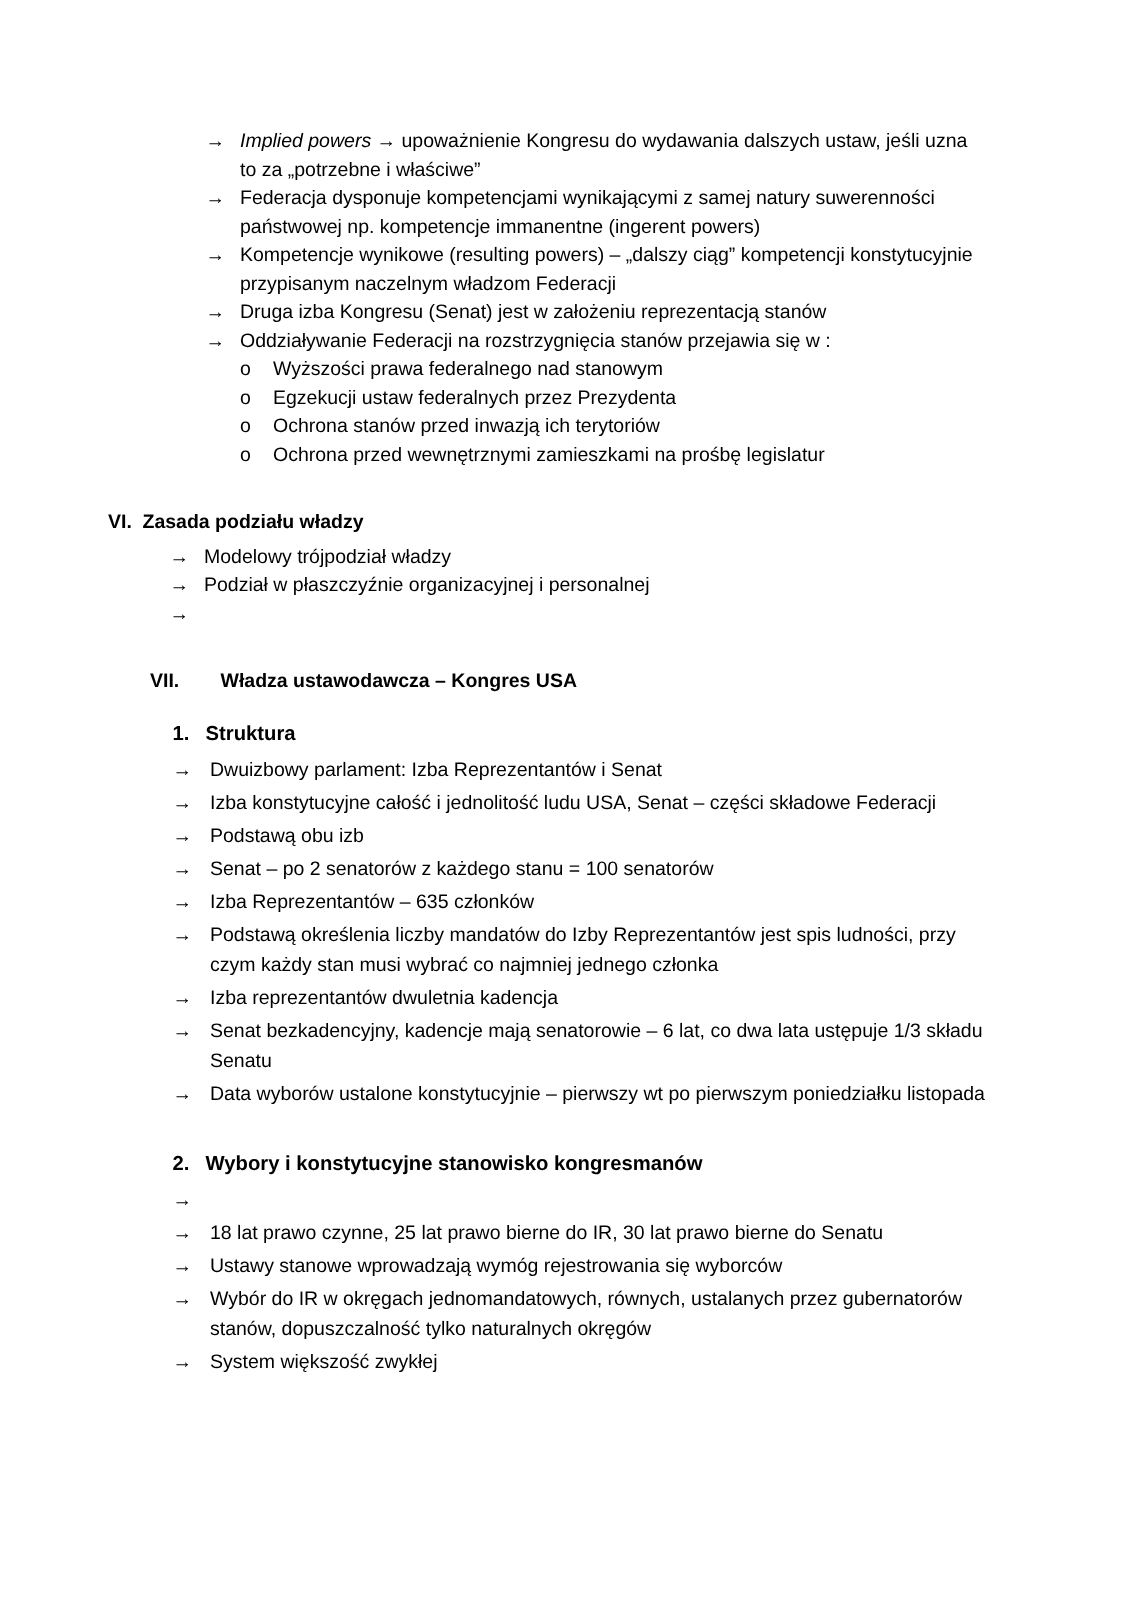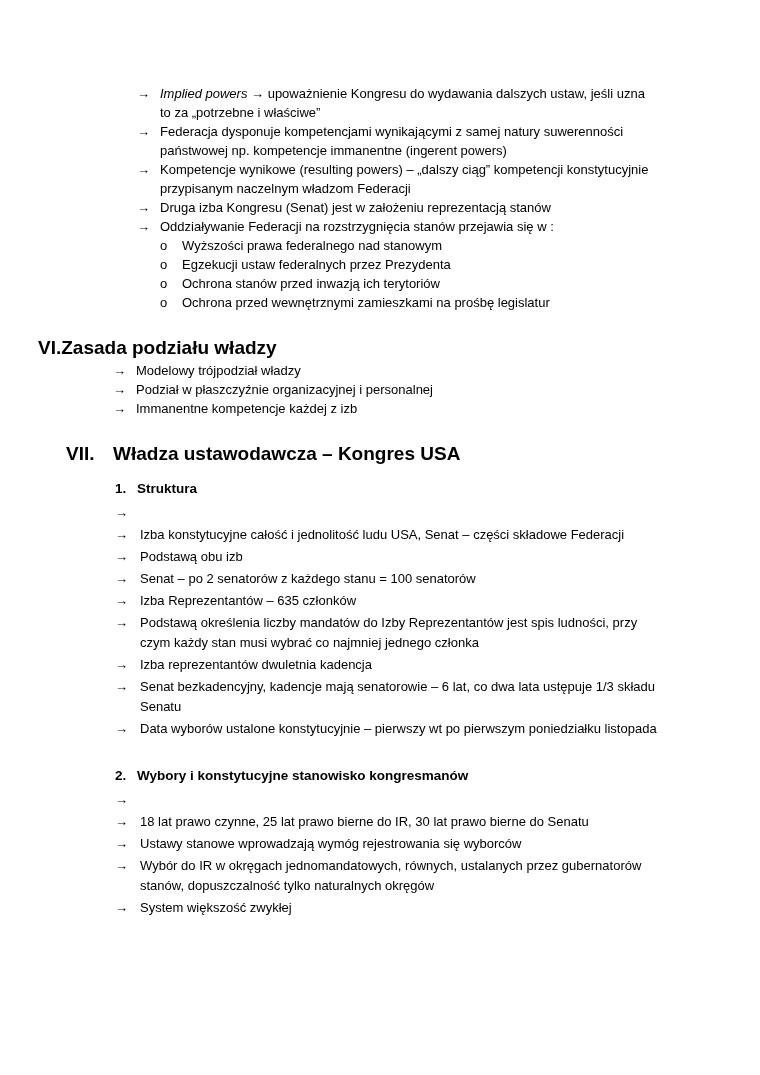--- a/index.html
+++ b/index.html
@@ -19,21 +19,21 @@
   .li .marker { flex: 0 0 23px; }
   .li .body { flex: 1; }
   .body em { font-style: italic; margin-top: 15px; }
 
   
   .top-list .li { padding: 0 104px 0 137px; }
   .top-list .li.sub { padding-left: 160px; }
   .top-list .li.sub .marker { flex: 0 0 22px; }
 
   
-  .heading { display: flex; font-weight: bold; font-size: 19px; line-height: 19px; padding-left: 38px; align-items: center; }
+  .heading { display: flex; font-weight: bold; font-size: 13px; line-height: 19px; padding-left: 72px; align-items: center; }
   .heading .h-num { flex: 0 0 23px; }
   .heading.h-vi { margin-top: 26px; margin-bottom: 4px; }
   .heading.h-vii { margin-top: 26px; margin-left: 28px; }
   .heading.h-vii .h-num { flex: 0 0 47px; }
 
   
   .vi-list .li { padding: 0 90px 0 113px; }
 
   
   .subheading { display: flex; font-weight: bold; font-size: 13.5px; line-height: 19px; padding-left: 115px; margin-top: 16px; margin-bottom: 5px; }
@@ -97,37 +97,37 @@
       <div class="li">
         <span class="marker">→</span>
         <span class="body">Modelowy trójpodział władzy</span>
       </div>
       <div class="li">
         <span class="marker">→</span>
         <span class="body">Podział w płaszczyźnie organizacyjnej i personalnej</span>
       </div>
       <div class="li">
         <span class="marker">→</span>
-        <span class="body">Immanentne kompetencje każdej z izb</span>
       </div>
     </div>
 
   <div class="heading h-vii">
     <span class="h-num">VII.</span>
     <span class="h-title">Władza ustawodawcza – Kongres USA</span>
   </div>
 
   <div class="subheading first">
     <span class="h-num">1.</span>
     <span class="h-title">Struktura</span>
   </div>
 
   <div class="list s-list">
       <div class="li">
         <span class="marker">→</span>
+        <span class="body">Dwuizbowy parlament: Izba Reprezentantów i Senat</span>
       </div>
       <div class="li">
         <span class="marker">→</span>
         <span class="body">Izba konstytucyjne całość i jednolitość ludu USA, Senat – części składowe Federacji</span>
       </div>
       <div class="li">
         <span class="marker">→</span>
         <span class="body">Podstawą obu izb</span>
       </div>
       <div class="li">

